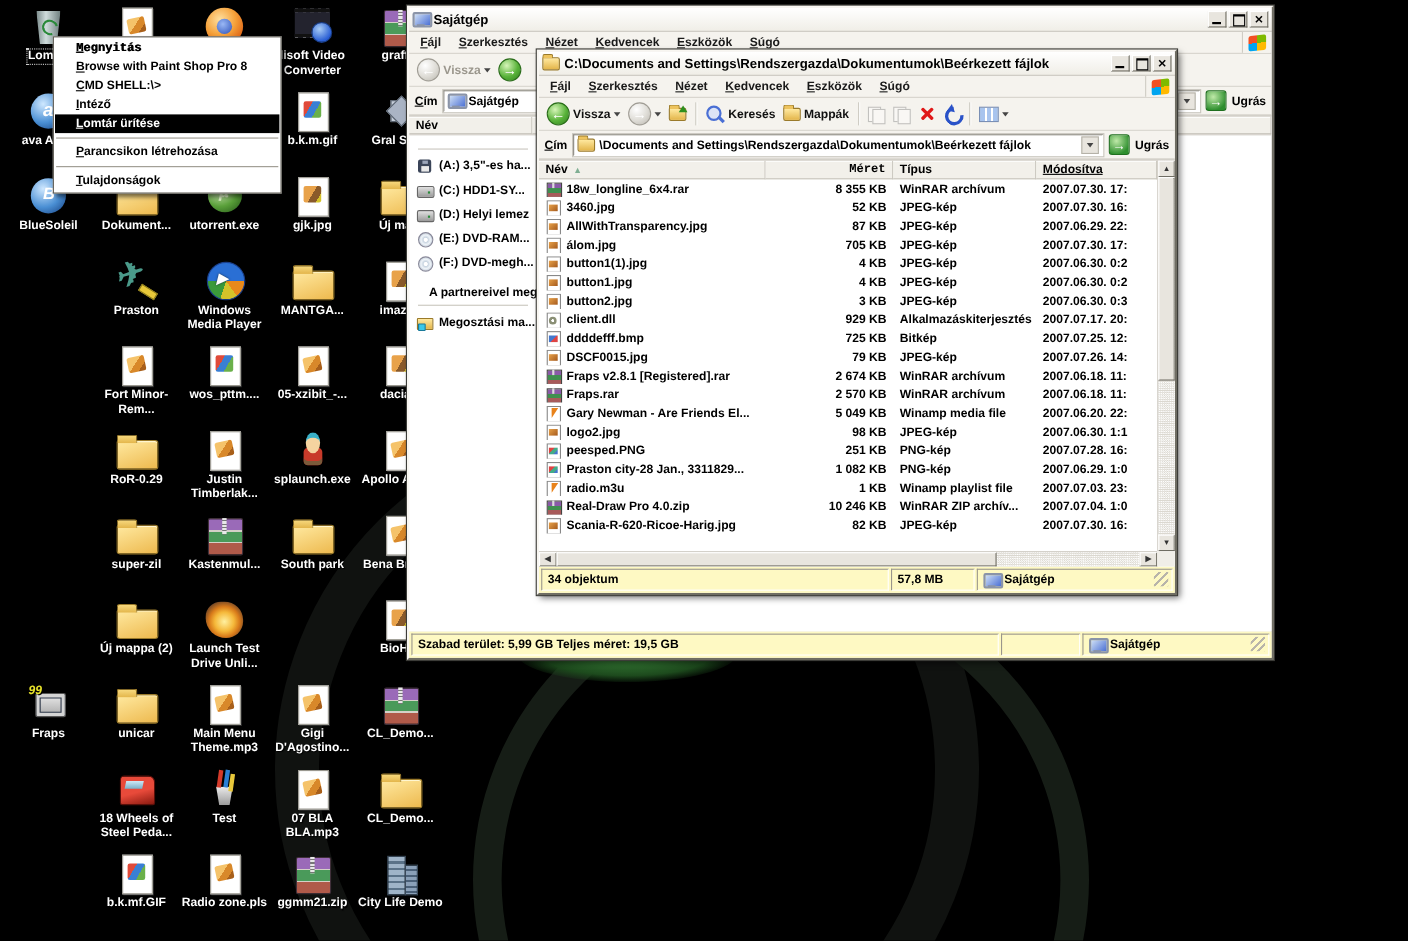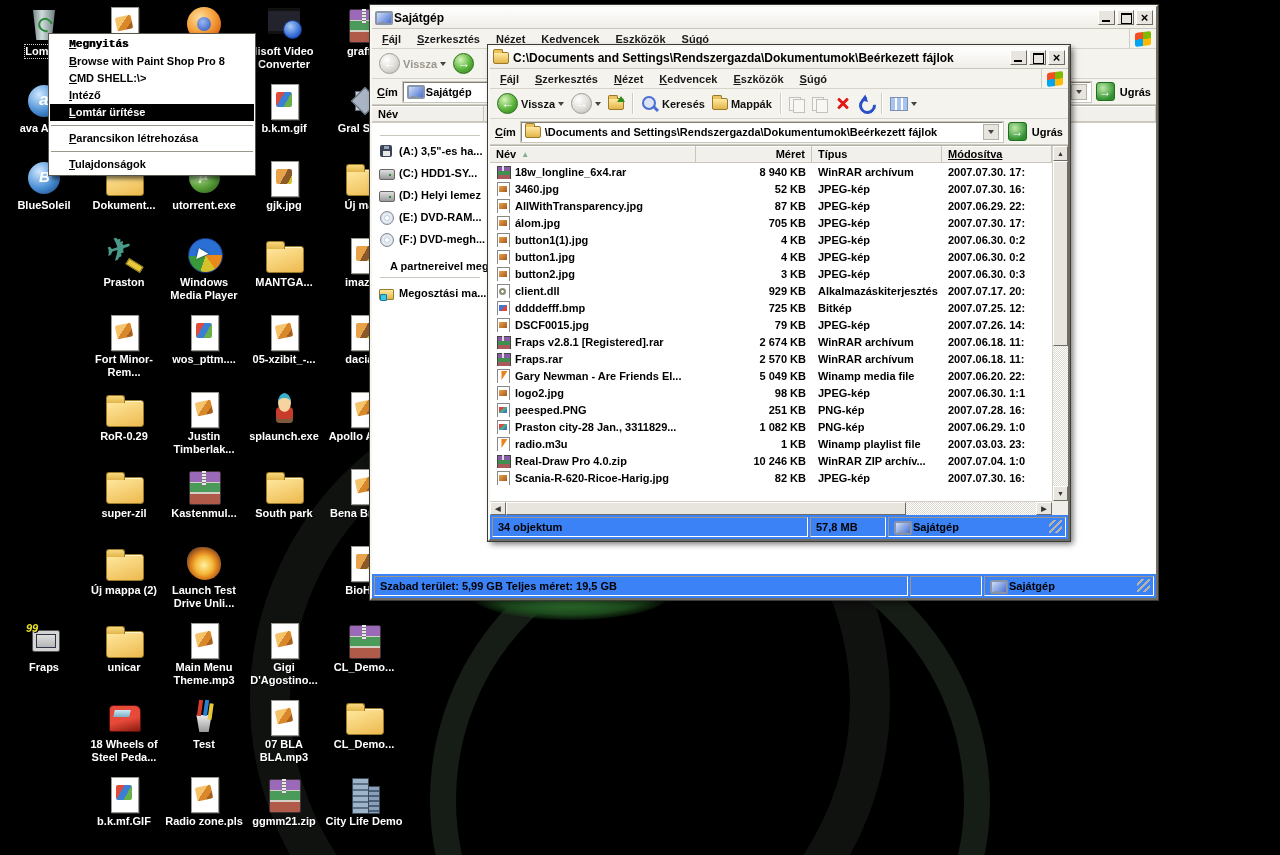--- a/index.html
+++ b/index.html
@@ -168,21 +168,21 @@
   .albl::first-letter { text-decoration:underline; }
   .abox { flex:1; height:20px; background:#fff; border:1px solid; border-color:#848078 #fff #fff #848078;
           outline:1px solid #c9c6be; display:flex; align-items:center; gap:4px; padding:0 3px;
           font-size:11px; white-space:nowrap; overflow:hidden; }
   .adrop { margin-left:auto; width:16px; height:16px; background:#e8e5de; border:1px solid #b5b2a8;
            display:flex; align-items:center; justify-content:center; flex:none; }
   .gobtn { width:19px; height:19px; border-radius:3px; border:1px solid #1f6f1f; color:#fff; flex:none;
            background:radial-gradient(circle at 35% 30%,#bfe9a8,#2e8f2e 75%);
            display:flex; align-items:center; justify-content:center; font-size:12px; }
 
-  .sbar { height:24px; display:flex; gap:2px; padding:2px; background:#3b82f6; flex:none; }
+  .sbar { height:24px; display:flex; gap:2px; padding:2px; background:#fef9c3; flex:none; }
   .spanel { border:1px solid; border-color:#9a968c #fff #fff #9a968c; font-size:11px; display:flex;
             align-items:center; padding:0 5px; white-space:nowrap; overflow:hidden; gap:4px; }
   .grip { position:absolute; right:3px; bottom:3px; width:13px; height:13px;
           background:repeating-linear-gradient(135deg,transparent 0 3px,#b8b4aa 3px 5px); }
 
   .mycomp { width:15px; height:13px; position:relative; flex:none; }
   .mycomp::before { content:""; position:absolute; left:0; top:0; width:14px; height:10px;
           background:linear-gradient(135deg,#cfe0f5,#4a6fd4); border:2px solid #8a94a8; border-radius:2px; }
   .mycomp::after { content:""; position:absolute; left:4px; bottom:0; width:7px; height:2px; background:#8a94a8; }
 
@@ -208,21 +208,21 @@
   [data-dic="shared"]::before { left:0; top:3px; width:13px; height:9px; background:linear-gradient(#ffe9a0,#e3b54a);
       border:1px solid #9a7a2a; border-radius:1px; }
   [data-dic="shared"]::after { left:1px; top:8px; width:5px; height:5px; background:#3ac8e8; border:1px solid #1a7a9a; border-radius:1px; }
 
   
   #frontwin { left:488px; top:45px; width:582px; height:496px; z-index:20; }
   .listwrap { flex:1; background:#fff; border-top:1px solid #b5b2a8; position:relative; overflow:hidden; }
   .colhead { display:flex; height:17px; background:#f2f0ea; padding-right:16px; }
   .hc { border-right:1px solid #c9c6be; border-bottom:1px solid #c9c6be; box-shadow:inset 0 1px 0 #fff;
         font-size:11px; padding:0 6px; display:flex; align-items:center; background:#f2f0ea; white-space:nowrap; }
-  .hc.cn { width:206px; } .hc.cs { width:116px; justify-content:flex-end; } .hc.ct { width:130px; } .hc.cd { flex:1;text-decoration:underline; }
+  .hc.cn { width:206px; } .hc.cs { width:116px; justify-content:flex-end;font-family:Liberation Mono, monospace; } .hc.ct { width:130px; } .hc.cd { flex:1;text-decoration:underline; }
   .sort { font-size:8px; color:#7fae92; margin-left:5px; }
   .rows { position:absolute; left:0; right:16px; top:17px; bottom:14px; overflow:hidden; }
   .frow { display:flex; height:17px; align-items:center; }
   .fc { padding:0 6px; font-size:11px; white-space:nowrap; overflow:hidden; }
   .fc.cn { width:206px; display:flex; align-items:center; }
   .fc.cs { width:116px; text-align:right; } .fc.ct { width:130px; } .fc.cd { flex:1; }
 
   .fic { width:14px; height:14px; position:relative; display:inline-block; margin-right:5px; flex:none; }
   .fic::before,.fic::after { content:""; position:absolute; }
   [data-fic="jpg"]::before,[data-fic="png"]::before,[data-fic="bmp"]::before,[data-fic="dll"]::before,[data-fic="winamp"]::before {
@@ -633,21 +633,21 @@
       <span class="hc cs">Méret</span>
       <span class="hc ct">Típus</span>
       <span class="hc cd">Módosítva</span>
     </div>
     <div class="rows">
       <div class="frow">
         <span class="fc cn">
             <i class="fic" data-fic="rar"></i>
             <span>18w_longline_6x4.rar</span>
           </span>
-        <span class="fc cs">8 940 KB</span>
+        <span class="fc cs">8 355 KB</span>
         <span class="fc ct">WinRAR archívum</span>
         <span class="fc cd">2007.07.30. 17:</span>
       </div>
 
       <div class="frow">
         <span class="fc cn">
             <i class="fic" data-fic="jpg"></i>
             <span>3460.jpg</span>
           </span>
         <span class="fc cs">52 KB</span>
@@ -795,21 +795,21 @@
         <span class="fc cd">2007.06.29. 1:0</span>
       </div>
 
       <div class="frow">
         <span class="fc cn">
             <i class="fic" data-fic="winamp"></i>
             <span>radio.m3u</span>
           </span>
         <span class="fc cs">1 KB</span>
         <span class="fc ct">Winamp playlist file</span>
-        <span class="fc cd">2007.03.03. 23:</span>
+        <span class="fc cd">2007.07.03. 23:</span>
       </div>
 
       <div class="frow">
         <span class="fc cn">
             <i class="fic" data-fic="rar"></i>
             <span>Real-Draw Pro 4.0.zip</span>
           </span>
         <span class="fc cs">10 246 KB</span>
         <span class="fc ct">WinRAR ZIP archív...</span>
         <span class="fc cd">2007.07.04. 1:0</span>

